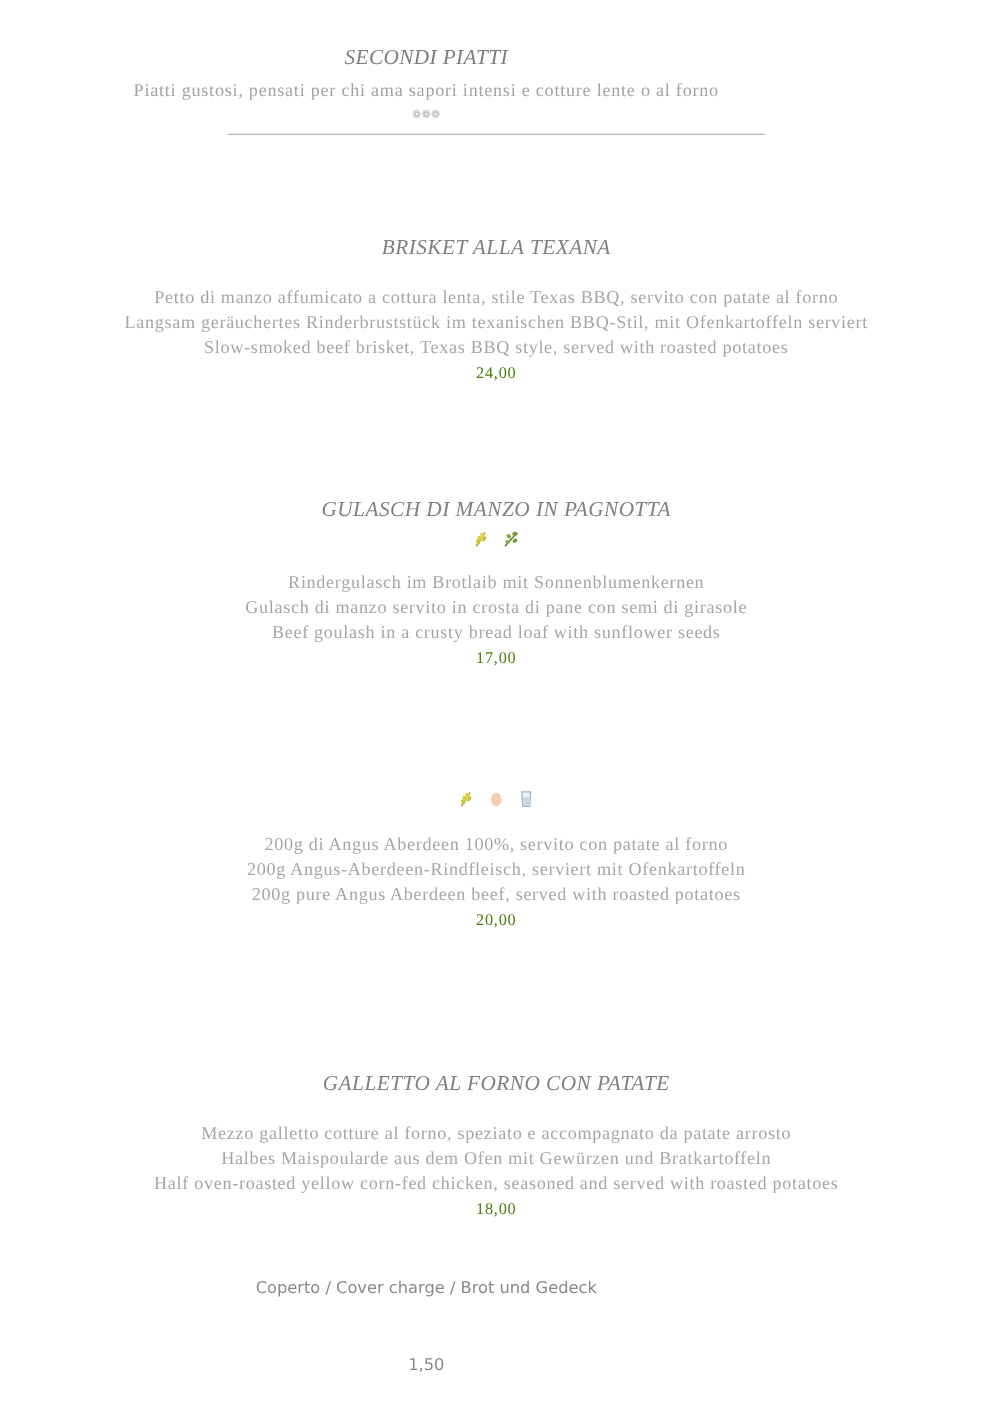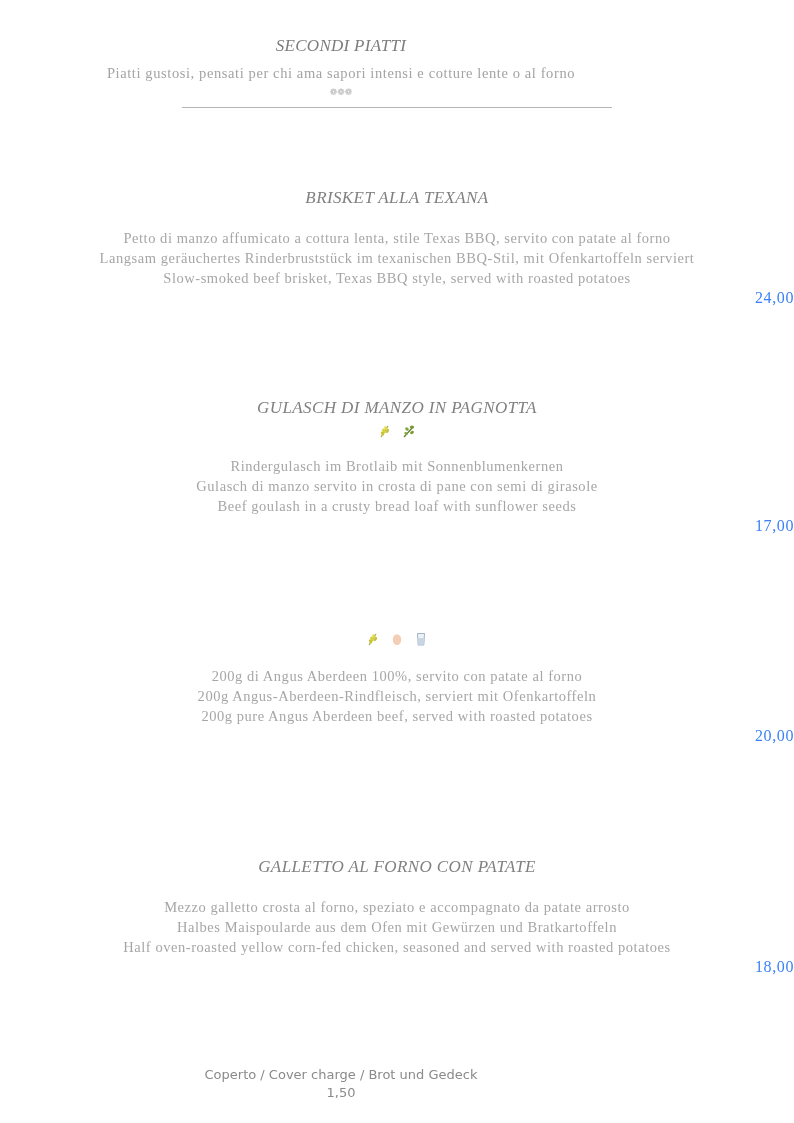--- a/index.html
+++ b/index.html
@@ -82,28 +82,27 @@
     }
     .desc {
       font-family: "Liberation Serif", "DejaVu Serif", serif;
       font-size: 14.5px;
       letter-spacing: 0.55px;
       color: #a6a6a6;
       line-height: 20px;
     }
     .price {
       font-family: "Liberation Serif", "DejaVu Serif", serif;
-      font-size: 16px;
+      font-size: 13px;
       letter-spacing: 0.6px;
-      color: #3b82f6;
+      color: #4d7c0f;
       line-height: 20px;
-      text-align: right;
     }
     .cover {
-      top: 1066px;
+      top: 1022px;
       font-family: "DejaVu Sans", "Liberation Sans", sans-serif;
       font-size: 13px;
       color: #8a8a8a;
       line-height: 18px;
     }
     .cover-price {
       top: 1084px;
       font-family: "DejaVu Sans", "Liberation Sans", sans-serif;
       font-size: 13px;
       color: #8a8a8a;
@@ -172,20 +171,20 @@
   <div style="height:16px;"></div>
   <div class="desc">200g di Angus Aberdeen 100%, servito con patate al forno</div>
   <div class="desc">200g Angus-Aberdeen-Rindfleisch, serviert mit Ofenkartoffeln</div>
   <div class="desc">200g pure Angus Aberdeen beef, served with roasted potatoes</div>
   <div class="price">20,00</div>
 </div>
 
 <div class="dish" style="top:857px;">
   <div class="dish-name">GALLETTO AL FORNO CON PATATE</div>
   <div style="height:20px;"></div>
-  <div class="desc">Mezzo galletto crosta al forno, speziato e accompagnato da patate arrosto</div>
+  <div class="desc">Mezzo galletto cotture al forno, speziato e accompagnato da patate arrosto</div>
   <div class="desc">Halbes Maispoularde aus dem Ofen mit Gewürzen und Bratkartoffeln</div>
   <div class="desc">Half oven-roasted yellow corn-fed chicken, seasoned and served with roasted potatoes</div>
   <div class="price">18,00</div>
 </div>
 
 <div class="center cover">Coperto / Cover charge / Brot und Gedeck</div>
 <div class="center cover-price">1,50</div>
 
 </body></html>

